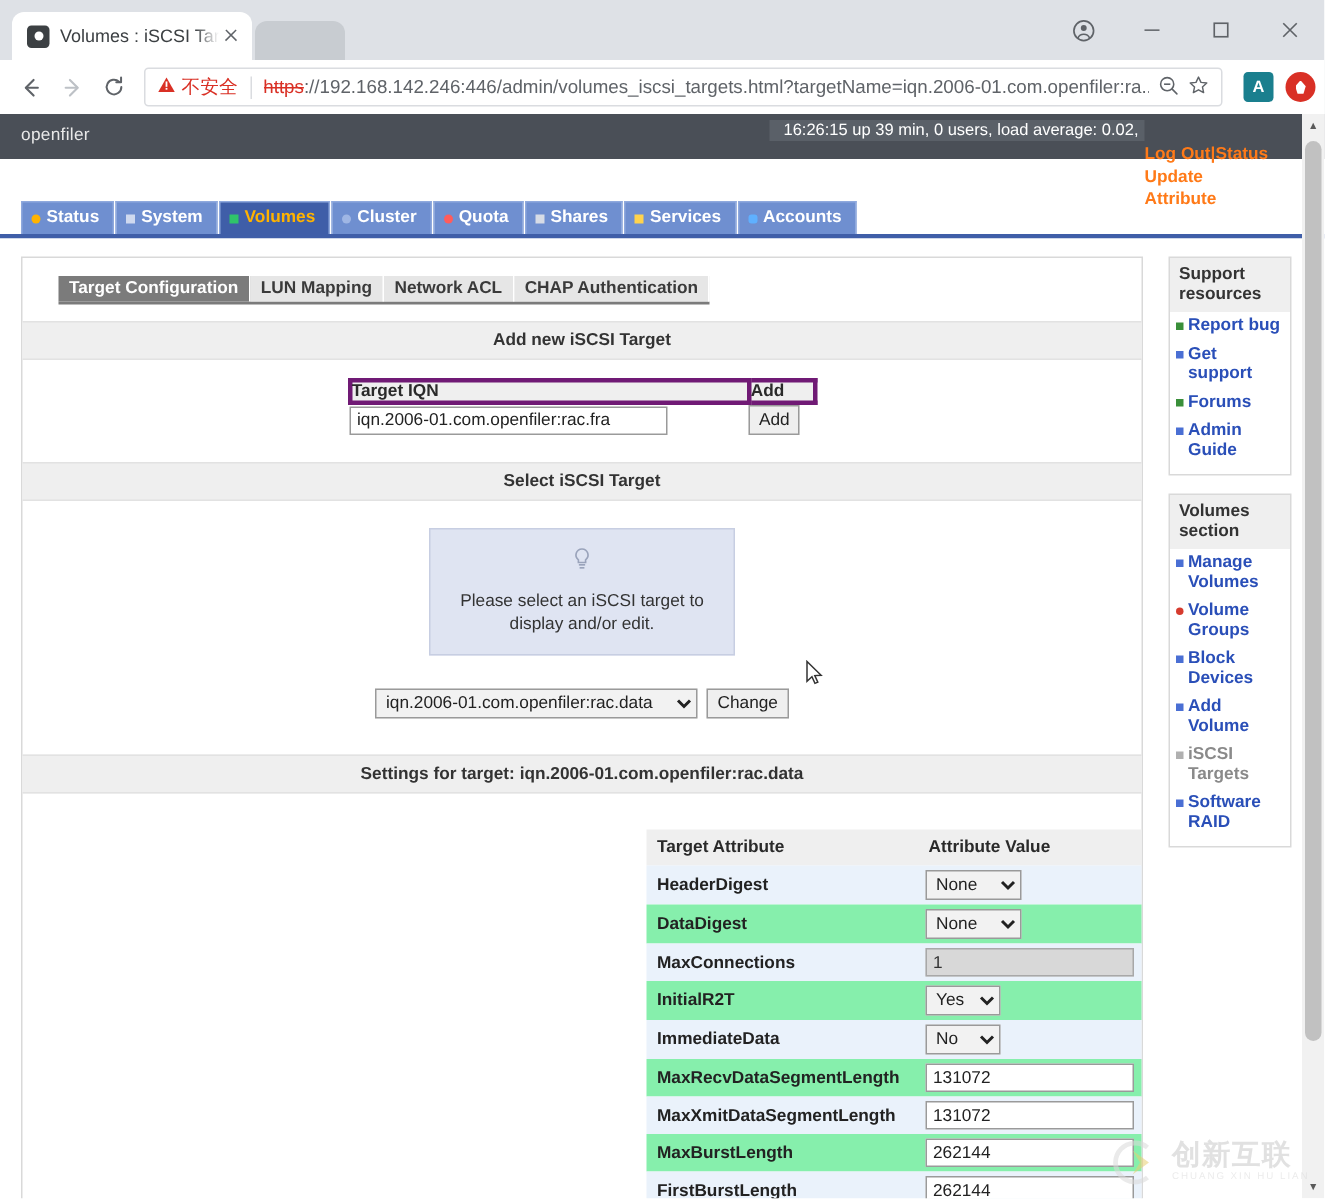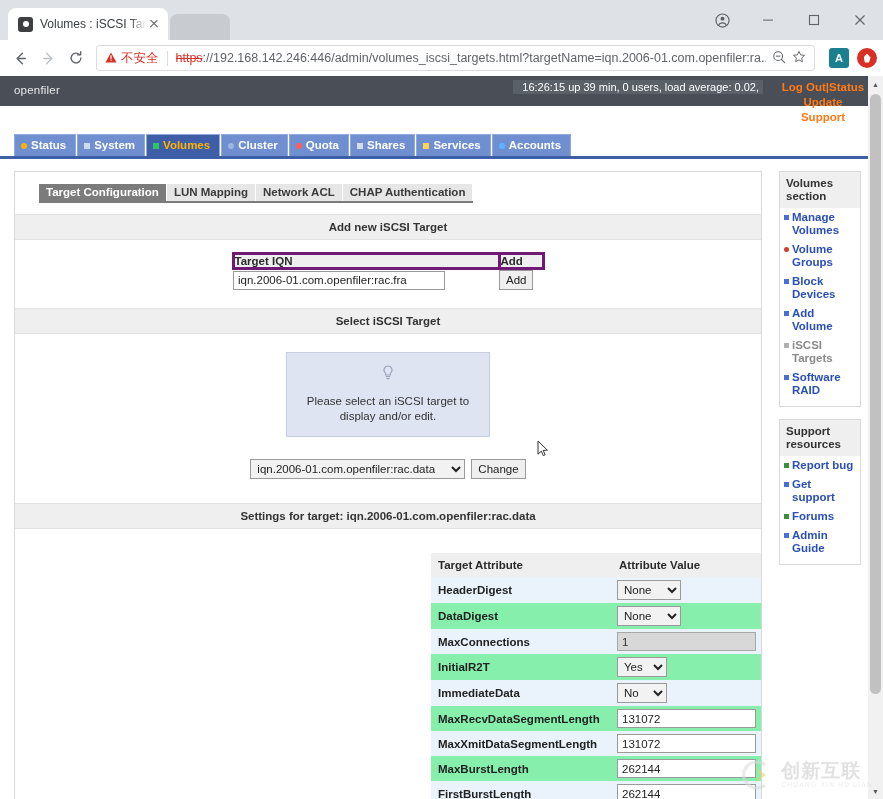--- a/index.html
+++ b/index.html
@@ -68,22 +68,22 @@
 
   
   #of-header { height:30px; background:#4a4f57; position:relative; }
   #of-logo { color:#e8e8e8; font-size:11.5px; padding:8px 0 0 14px; letter-spacing:.2px; }
   #of-status {
     position:absolute; right:120px; top:4px; width:250px; text-align:right;
     font-size:11px; color:#fff; background:#5a6068; line-height:13px;
     height:14px; overflow:hidden; padding:1px 4px;
   }
   #of-links {
-    position:absolute; right:0; top:4px; width:120px; color:#ff7a18;
-    font-size:11.5px; font-weight:bold; line-height:15px;text-align:center;
+    position:absolute; right:0; top:20px; width:120px; color:#ff7a18;
+    font-size:11.5px; font-weight:bold; line-height:15px;
   }
   #of-links a { color:#ff7a18; text-decoration:none; }
   #of-links .sep { color:#ff7a18; }
 
   #of-white { height:28px; background:#fff; }
 
   
   #of-nav { padding-left:14px; height:22px; display:flex; gap:1px; }
   .navtab {
     background:#6f8fd0; color:#fff; font-size:11.5px; font-weight:bold;
@@ -299,21 +299,21 @@
 </div>
 
 <div id="viewport">
 
   <div id="of-header">
     <div id="of-logo">openfiler</div>
     <div id="of-status">16:26:15 up 39 min, 0 users, load average: 0.02, 0.04, 0.02</div>
     <div id="of-links">
       <div><a>Log Out</a><span class="sep">|</span><a>Status</a></div>
       <div><a>Update</a></div>
-      <div><a>Support</a></div>
+      <div><a>Attribute</a></div>
     </div>
   </div>
 
   <div id="of-white"></div>
 
   <div id="of-nav">
     <div class="navtab">
         <span class="navdot s1"></span>
         <span>Status</span>
       </div>
@@ -454,20 +454,41 @@
                 <td>DefaultTime2Wait</td>
                 <td class="val"><input class="txt" disabled="" value="2" style="width: 139px;"></td>
               </tr>
             </tbody>
         </table>
       </div>
     </div>
 
     <div id="sidebar">
       <div class="side-box">
+        <div class="side-head">Support resources</div>
+        <div id="sup-links">
+            <a class="side-link">
+              <span class="bul green"></span>
+              <span class="lt">Report bug</span>
+            </a>
+            <a class="side-link">
+              <span class="bul blue"></span>
+              <span class="lt">Get support</span>
+            </a>
+            <a class="side-link">
+              <span class="bul green"></span>
+              <span class="lt">Forums</span>
+            </a>
+            <a class="side-link">
+              <span class="bul blue"></span>
+              <span class="lt">Admin Guide</span>
+            </a>
+          </div>
+      </div>
+      <div class="side-box">
         <div class="side-head">Volumes section</div>
         <div id="vol-links">
             <a class="side-link">
               <span class="bul blue"></span>
               <span class="lt">Manage Volumes</span>
             </a>
             <a class="side-link">
               <span class="bul red"></span>
               <span class="lt">Volume Groups</span>
             </a>
@@ -479,41 +500,20 @@
               <span class="bul blue"></span>
               <span class="lt">Add Volume</span>
             </a>
             <a class="side-link cur">
               <span class="bul grey"></span>
               <span class="lt">iSCSI Targets</span>
             </a>
             <a class="side-link">
               <span class="bul blue"></span>
               <span class="lt">Software RAID</span>
-            </a>
-          </div>
-      </div>
-      <div class="side-box">
-        <div class="side-head">Support resources</div>
-        <div id="sup-links">
-            <a class="side-link">
-              <span class="bul green"></span>
-              <span class="lt">Report bug</span>
-            </a>
-            <a class="side-link">
-              <span class="bul blue"></span>
-              <span class="lt">Get support</span>
-            </a>
-            <a class="side-link">
-              <span class="bul green"></span>
-              <span class="lt">Forums</span>
-            </a>
-            <a class="side-link">
-              <span class="bul blue"></span>
-              <span class="lt">Admin Guide</span>
             </a>
           </div>
       </div>
     </div>
 
     <svg id="cursor" viewBox="0 0 12 18">
       <path d="M1 1 1 14.2 4.3 11.2 6.3 15.6 8.2 14.8 6.2 10.4 10.4 10.2z" fill="#fff" stroke="#333" stroke-width="1"></path>
     </svg>
   </div>
 

